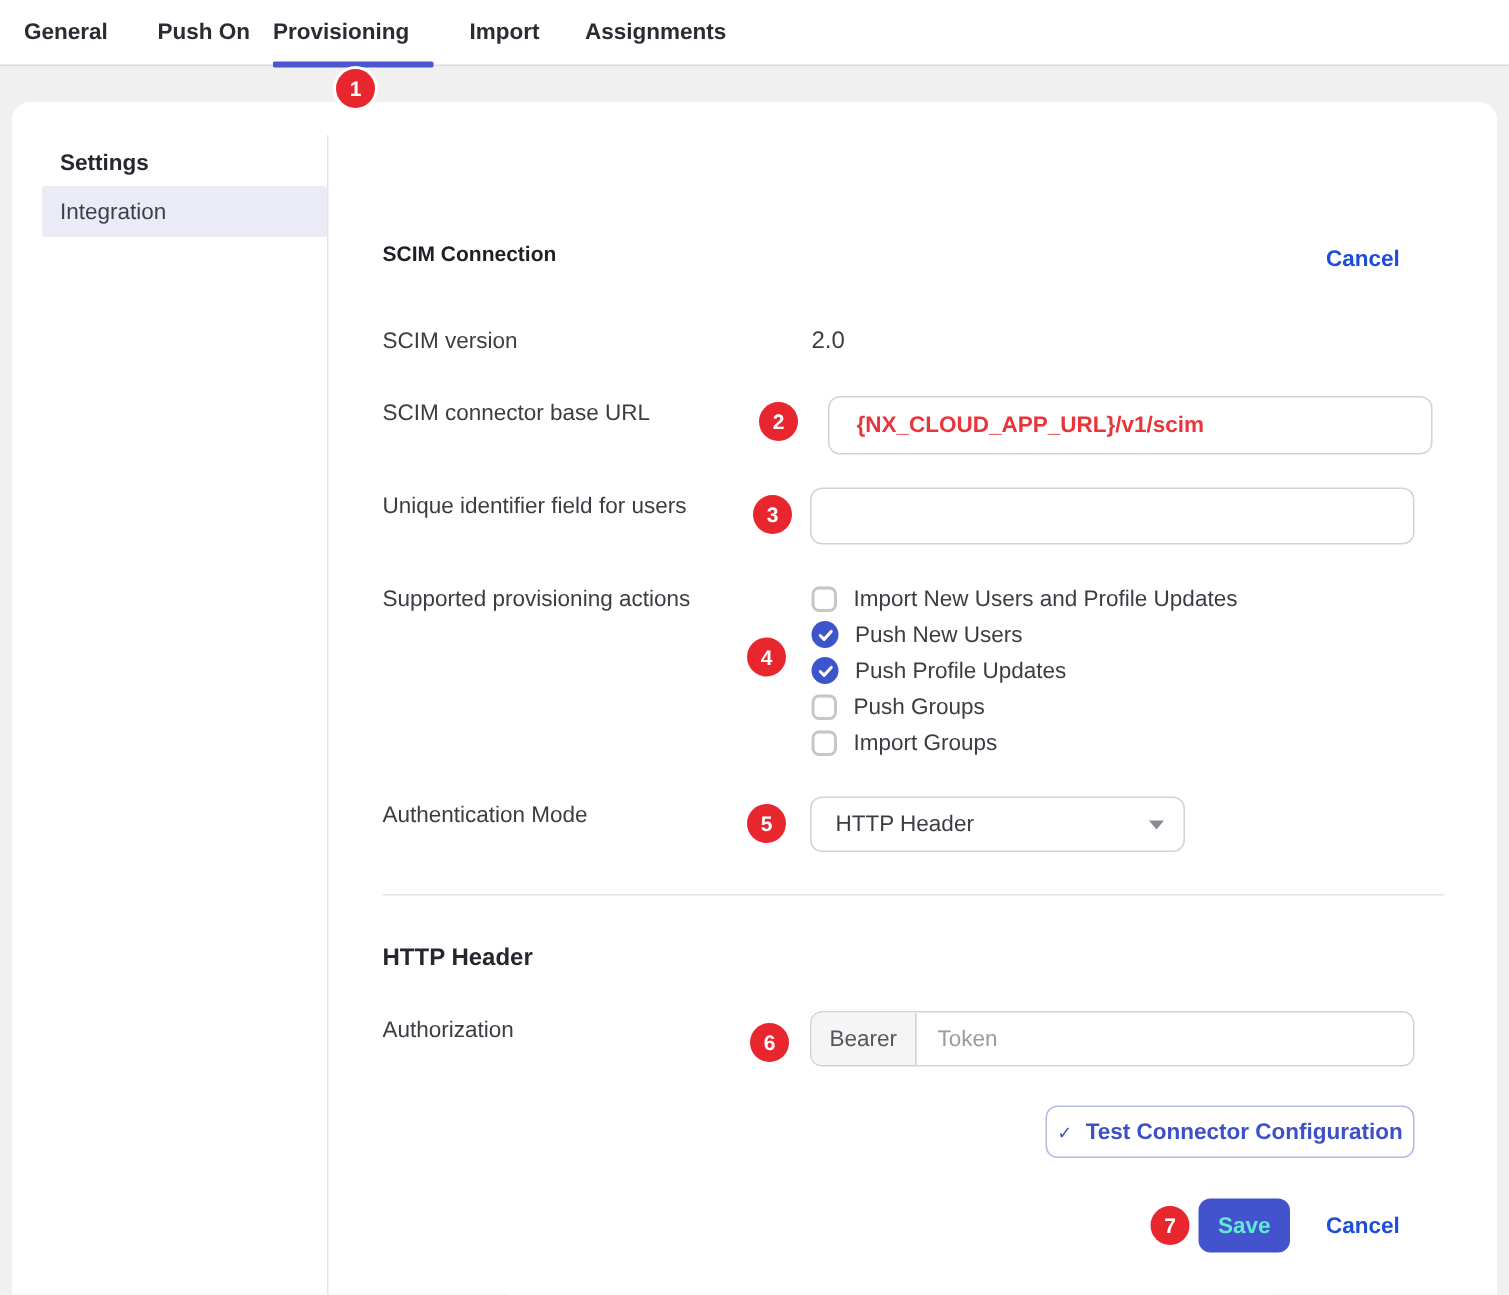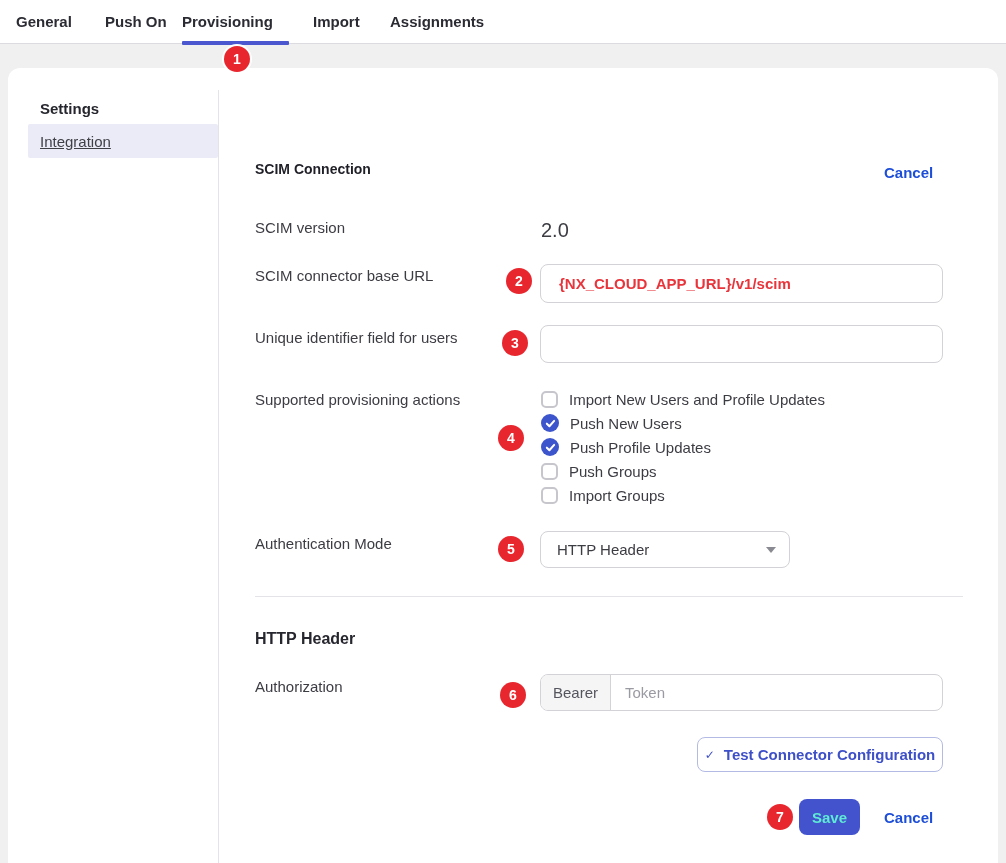--- a/index.html
+++ b/index.html
@@ -43,46 +43,46 @@
     background: #e4e4e8;
   }
   .sidebar-header {
     position: absolute; left: 32px; top: 32px;
     font-size: 15px; font-weight: 700; color: #26262e;
   }
   .sidebar-item {
     position: absolute; left: 20px; top: 56px; width: 190px; height: 34px;
     background: #eaebf6; border-radius: 2px;
     display: flex; align-items: center; padding-left: 12px;
-    font-size: 15px; color: #3f3f46; cursor: pointer; text-decoration: underline;
+    font-size: 15px; color: #3f3f46; cursor: pointer;
   }
   
   .page-title {
     position: absolute; left: 247px; top: 93px;
     font-size: 14px; font-weight: 700; color: #1f1f27;
   }
   .link {
     position: absolute; font-size: 15px; font-weight: 700;
     color: #1d4ed8; cursor: pointer; white-space: nowrap;
   }
   .field-label {
     position: absolute; left: 247px;
     font-size: 15px; color: #3c3c43; white-space: nowrap;
   }
   .static-value {
     position: absolute; left: 533px;
-    font-size: 20px; color: #3c3c43;
+    font-size: 16px; color: #3c3c43;
   }
   .text-input {
     position: absolute; left: 532px; width: 403px; height: 39px;
     border: 1px solid #d2d2d7; border-radius: 8px; background: #fff;
     font-family: "Liberation Sans", sans-serif;
     font-size: 15px; color: #3c3c43; padding: 0 18px; outline: none;
   }
-  .text-input.url-value { color: #e8353c; font-weight: 700; }
+  .text-input.url-value { color: #e8353c; font-weight: 700; margin-left: 12px; }
   .text-input::placeholder { color: #9a9aa2; }
   
   .check-row {
     position: absolute; left: 533px; height: 20px;
     display: flex; align-items: center; gap: 11px; cursor: pointer;
   }
   .checkbox {
     width: 17px; height: 17px; border-radius: 5px;
     border: 2px solid #c6c6cc; background: #fff; flex: 0 0 auto;
   }

